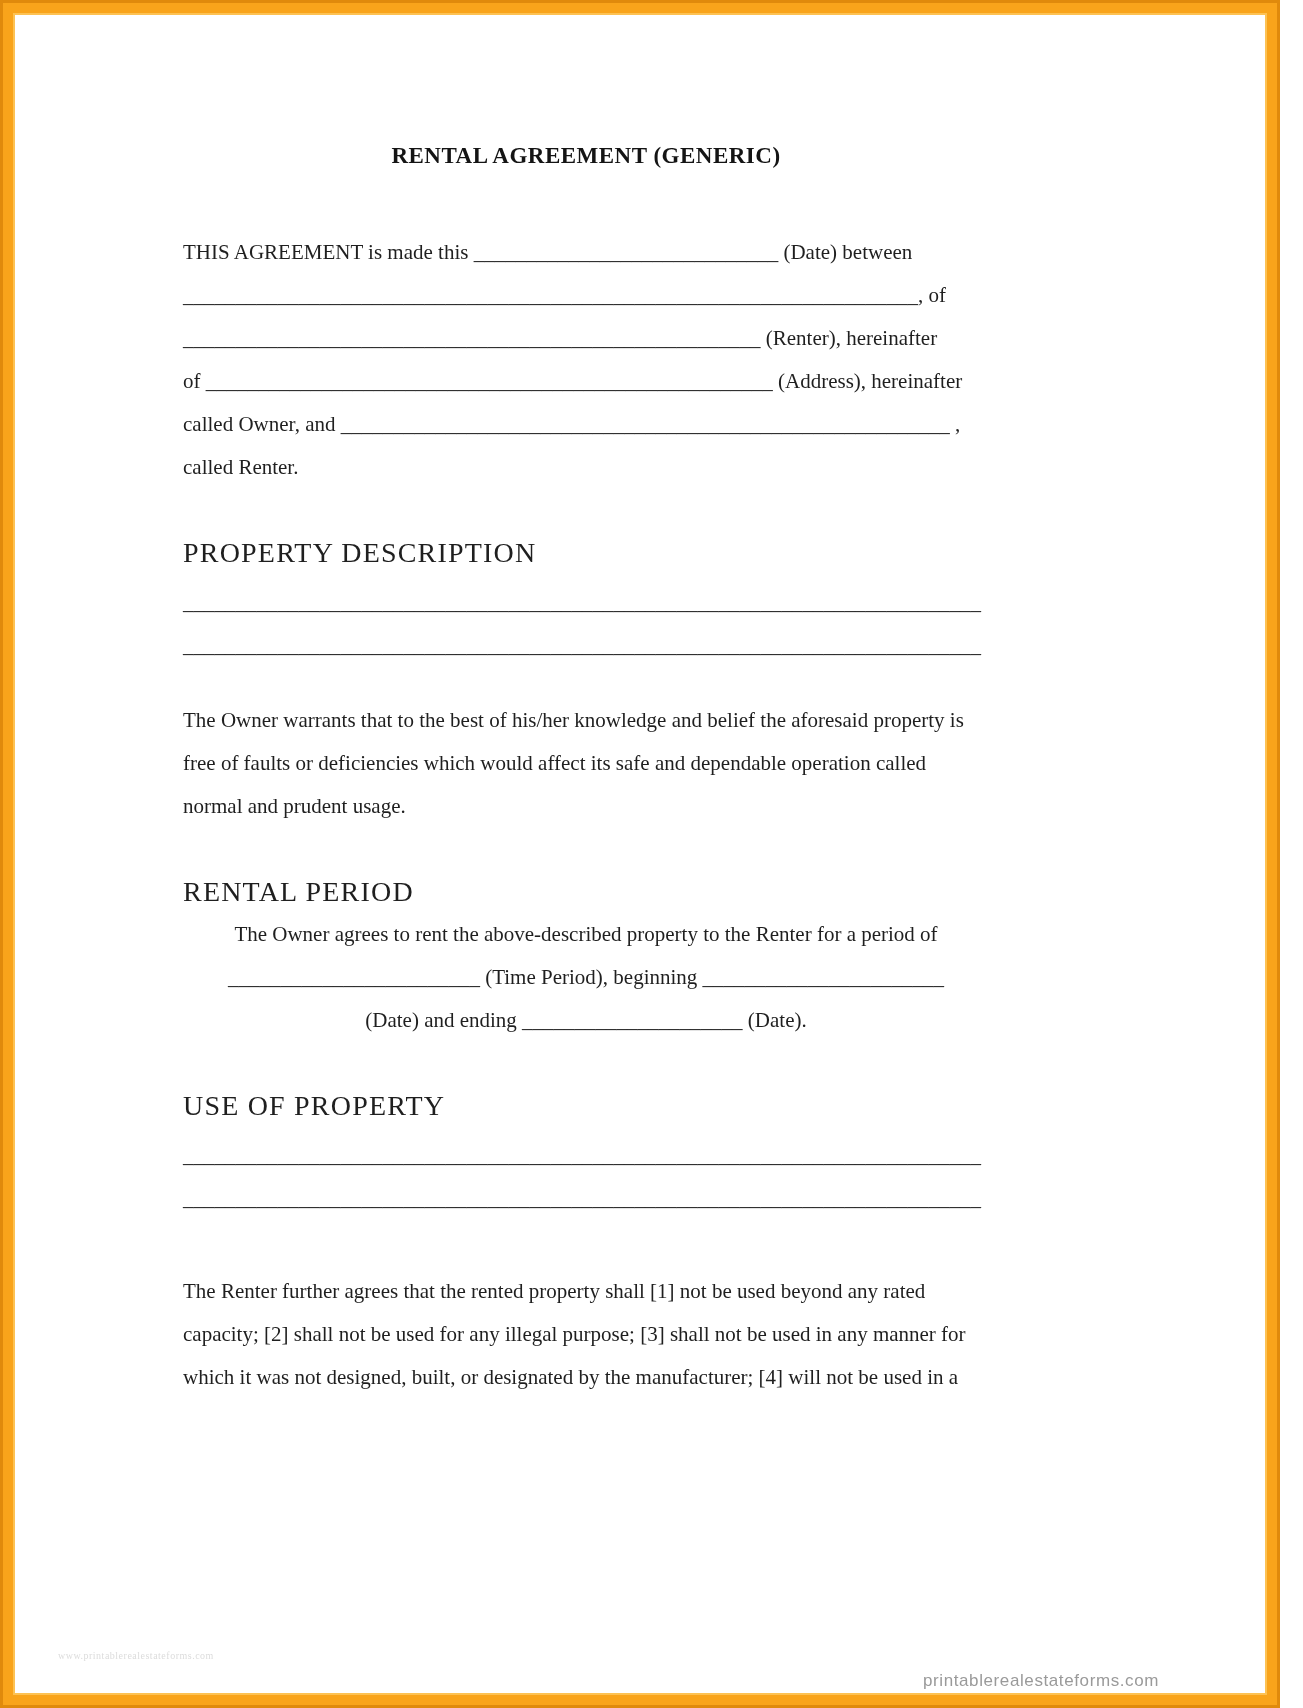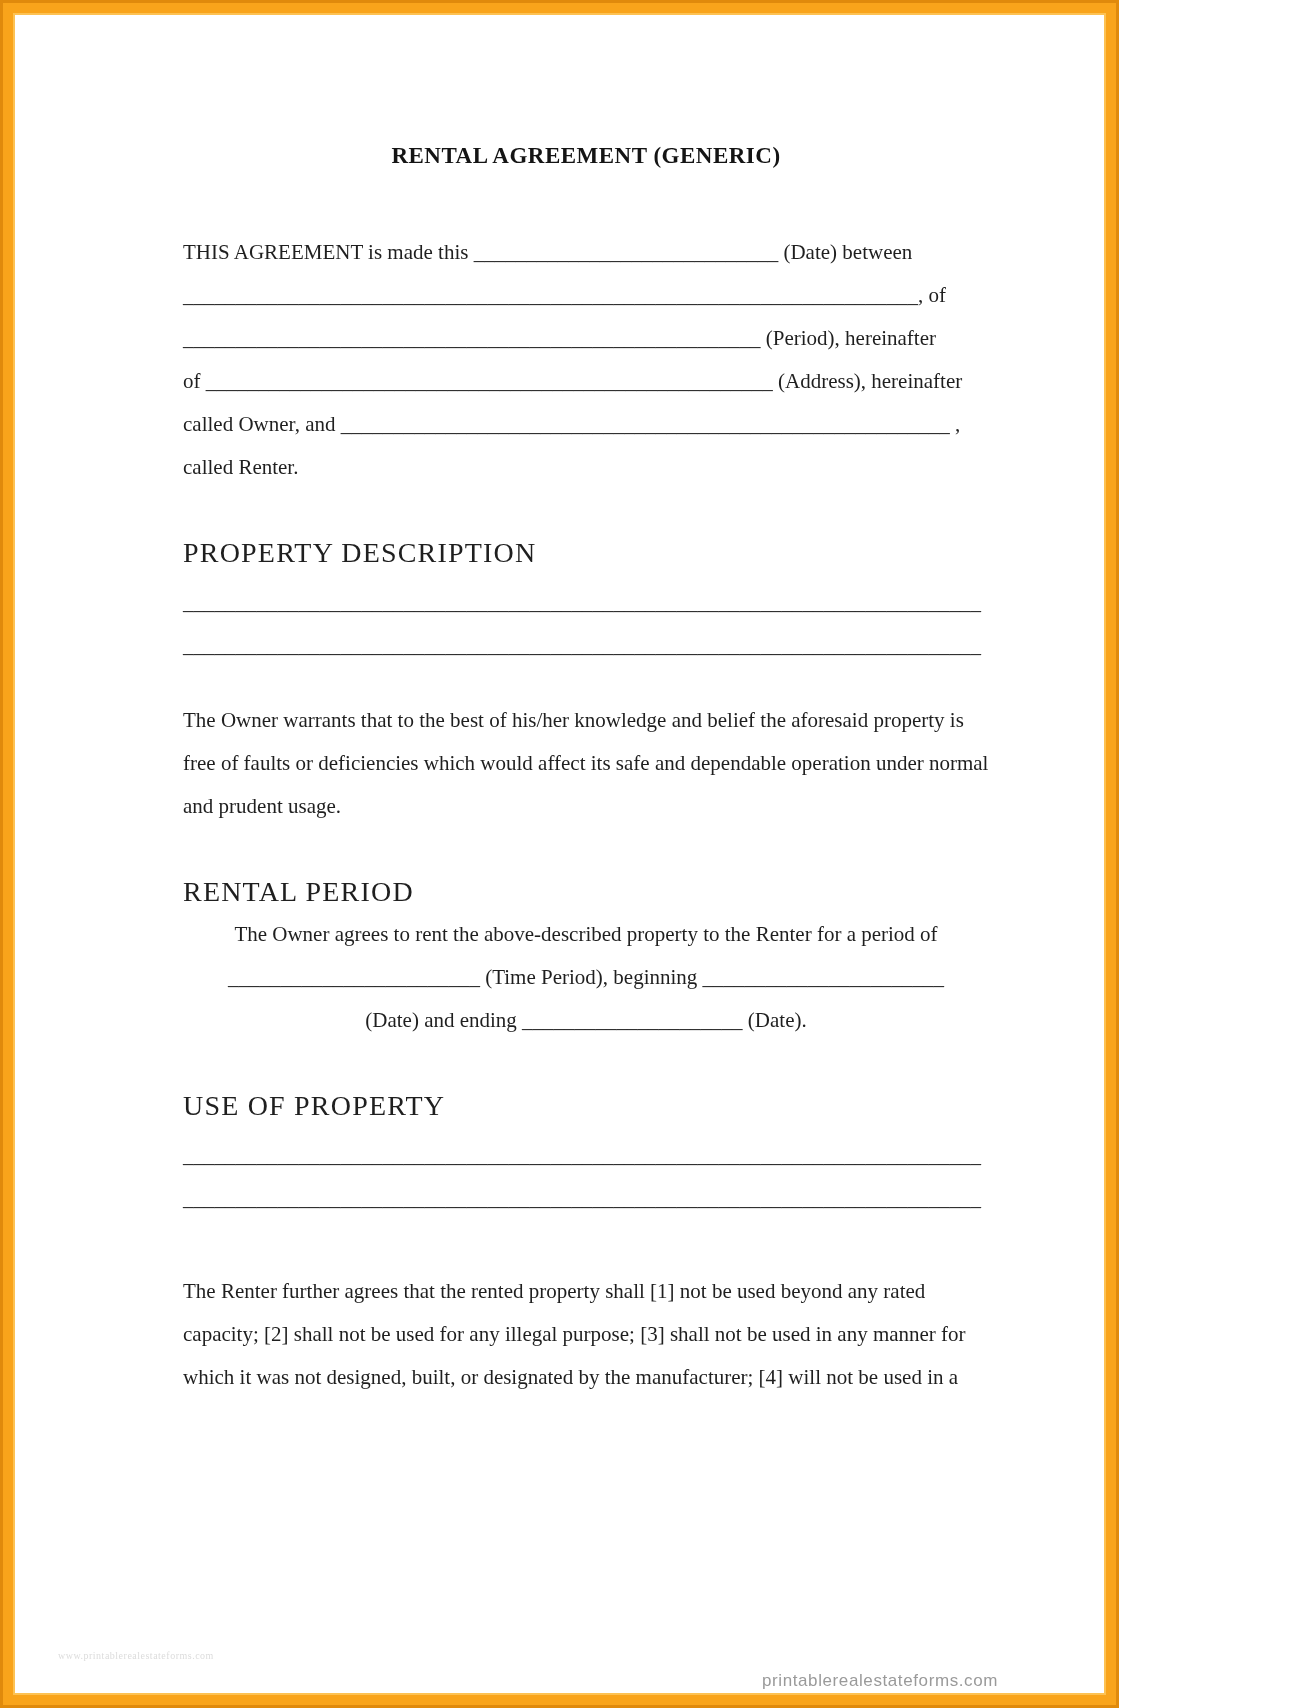--- a/index.html
+++ b/index.html
@@ -2,21 +2,21 @@
 <html><head>
 <meta charset="utf-8">
 <style>
   html, body {
     margin: 0;
     padding: 0;
     background: #ffffff;
   }
   .page {
     position: relative;
-    width: 1119px;
+    width: 1280px;
     height: 1708px;
     box-sizing: border-box;
     background: #ffffff;
     border: 3px solid #e08a0c;
     box-shadow: inset 0 0 0 10px #f9a41b, inset 0 0 0 12px #fdc253;
     overflow: hidden;
     font-family: "Liberation Serif", serif;
   }
   .content {
     position: absolute;
@@ -74,34 +74,34 @@
 <body>
 
 <div class="page">
   <div class="content">
 
     <h1 class="doc-title">RENTAL AGREEMENT (GENERIC)</h1>
 
     <div class="block intro-block">
       <div class="line">THIS AGREEMENT is made this _____________________________ (Date) between</div>
       <div class="line">______________________________________________________________________, of</div>
-      <div class="line">_______________________________________________________ (Period), hereinafter</div>
+      <div class="line">_______________________________________________________ (Renter), hereinafter</div>
       <div class="line">of ______________________________________________________ (Address), hereinafter</div>
       <div class="line">called Owner, and __________________________________________________________ ,</div>
       <div class="line">called Renter.</div>
     </div>
 
     <h2 class="section-heading">PROPERTY DESCRIPTION</h2>
 
     <div class="block blank-block">
       <div class="line">____________________________________________________________________________</div>
       <div class="line">____________________________________________________________________________</div>
     </div>
 
-    <p class="para">The Owner warrants that to the best of his/her knowledge and belief the aforesaid property is free of faults or deficiencies which would affect its safe and dependable operation under normal and prudent usage.</p>
+    <p class="para">The Owner warrants that to the best of his/her knowledge and belief the aforesaid property is free of faults or deficiencies which would affect its safe and dependable operation called normal and prudent usage.</p>
 
     <h2 class="section-heading">RENTAL PERIOD</h2>
 
     <div class="block para-tight">
       <div class="line">The Owner agrees to rent the above-described property to the Renter for a period of</div>
       <div class="line">________________________ (Time Period), beginning _______________________</div>
       <div class="line">(Date) and ending _____________________ (Date).</div>
     </div>
 
     <h2 class="section-heading">USE OF PROPERTY</h2>

